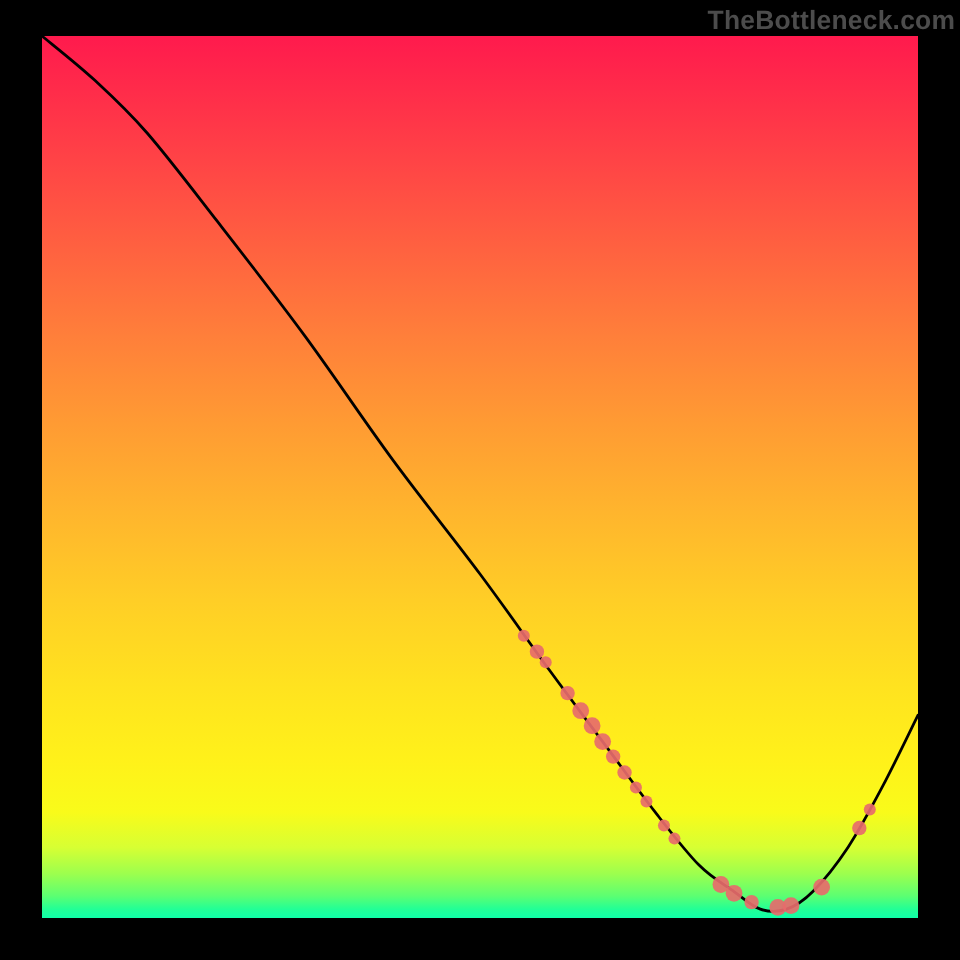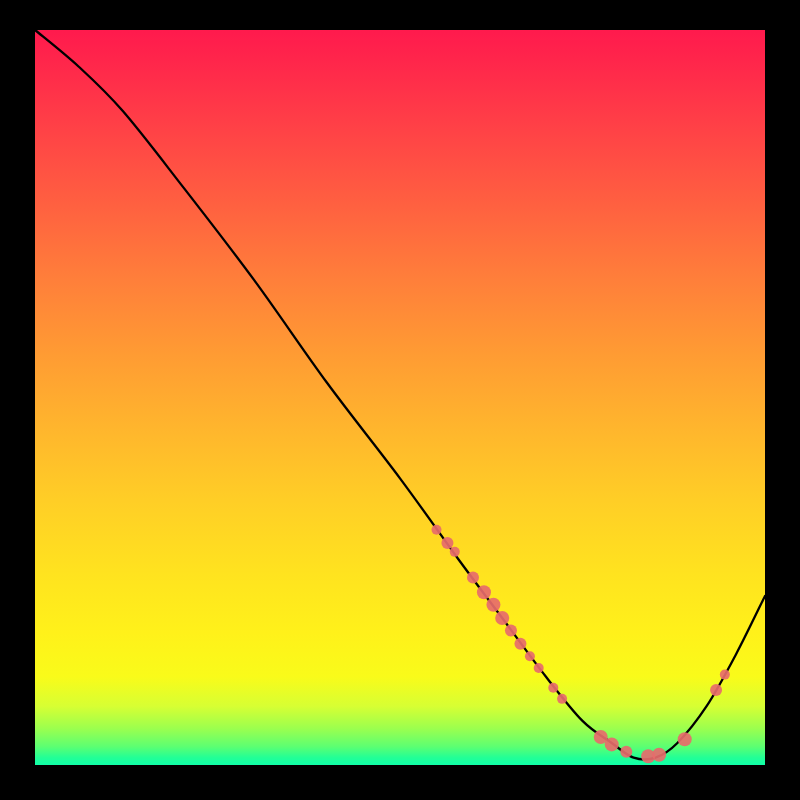--- a/index.html
+++ b/index.html
@@ -81,13 +81,14 @@
         <circle cx="611.70" cy="744.42" r="7" fill="#e76b6b" fill-opacity="0.92"></circle>
         <circle cx="626.30" cy="751.77" r="6" fill="#e76b6b" fill-opacity="0.92"></circle>
         <circle cx="648.20" cy="756.18" r="7" fill="#e76b6b" fill-opacity="0.92"></circle>
         <circle cx="659.15" cy="754.71" r="7" fill="#e76b6b" fill-opacity="0.92"></circle>
         <circle cx="684.70" cy="739.27" r="7" fill="#e76b6b" fill-opacity="0.92"></circle>
         <circle cx="716.09" cy="690.03" r="6" fill="#e76b6b" fill-opacity="0.92"></circle>
         <circle cx="724.85" cy="674.60" r="5" fill="#e76b6b" fill-opacity="0.92"></circle>
       </g>
   </svg>
 
+  <div class="watermark">TheBottleneck.com</div>
 </div>
 
 </body></html>

